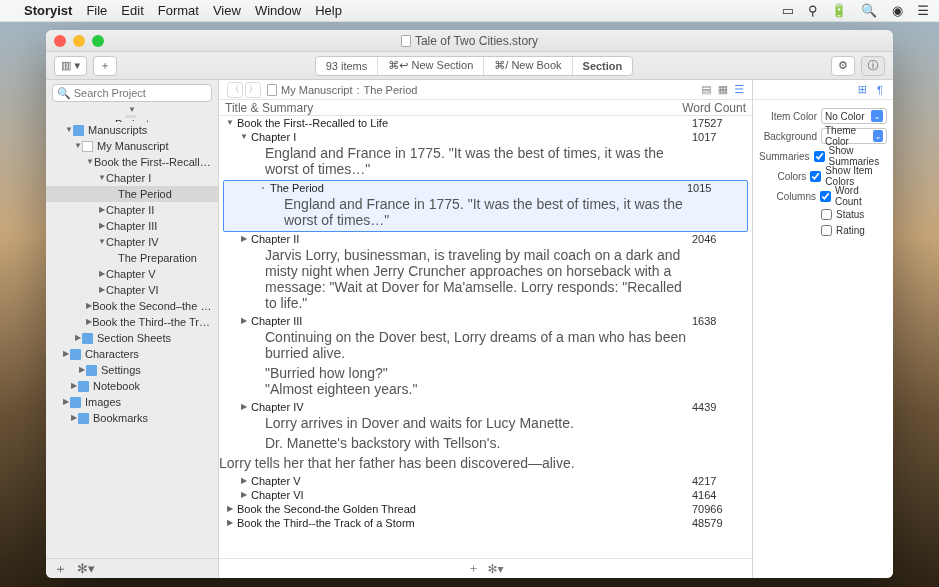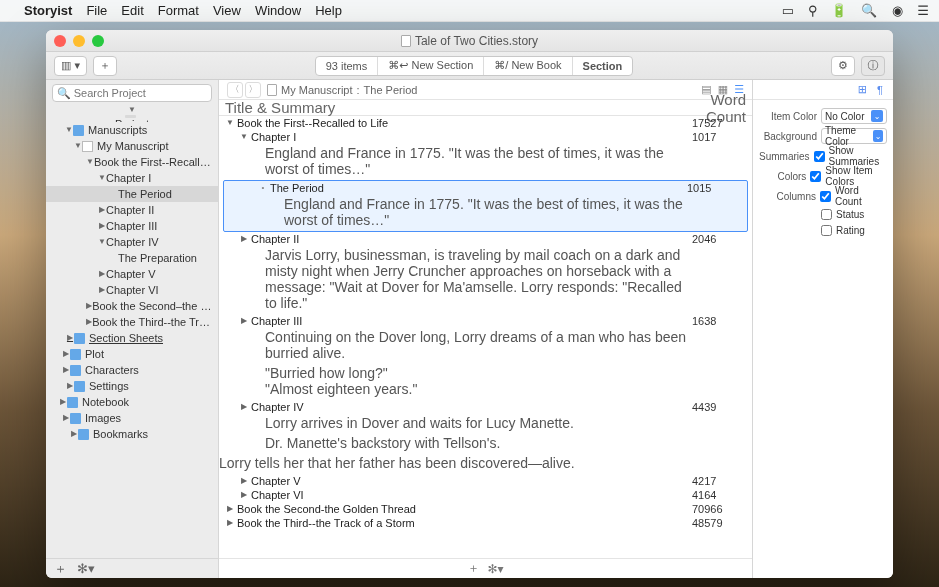--- a/index.html
+++ b/index.html
@@ -48,21 +48,21 @@
 .tree-label{white-space:nowrap;overflow:hidden;text-overflow:ellipsis;}
 .sidebar-foot{height:20px;border-top:1px solid #d6d6d6;display:flex;align-items:center;gap:10px;padding:0 8px;color:#666;font-size:13px;}
 
 
 .main { flex:1; background:#fff; display:flex; flex-direction:column; border-right:1px solid #d6d6d6;}
 .pathbar{height:20px;border-bottom:1px solid #e4e4e4;display:flex;align-items:center;padding:0 8px;font-size:11px;color:#666;gap:6px;}
 .pathbar .nav{display:flex;gap:2px;}
 .pathbar .nav span{width:16px;height:16px;border:1px solid #dcdcdc;border-radius:3px;display:flex;align-items:center;justify-content:center;font-size:9px;color:#888;}
 .pathbar .crumb{display:flex;align-items:center;gap:4px;}
 .pathbar-right{margin-left:auto;display:flex;gap:6px;color:#888;}
-.colhead{height:16px;border-bottom:1px solid #e4e4e4;display:flex;font-size:15px;color:#666;padding:0 6px;align-items:center;}
+.colhead{height:16px;border-bottom:1px solid #e4e4e4;display:flex;font-size:12px;color:#666;padding:0 6px;align-items:center;}
 .colhead .c1{flex:1;} .colhead .c2{width:70px;text-align:right;}
 .outline{flex:1;overflow:auto;font-size:11px;color:#222;}
 .orow{display:flex;padding:1px 8px 1px 0;align-items:flex-start;}
 .orow .arrow{width:10px;text-align:center;color:#666;font-size:8px;padding-top:1px;}
 .orow .arrow.right::before{content:"▶";}
 .orow .arrow.down::before{content:"▼";}
 .orow .txt{flex:1;padding-left:2px;}
 .orow .wc{width:52px;text-align:left;color:#333;}
 .orow.title{font-weight:400;}
 .osum{font-size:14px;color:#555;padding:1px 60px 3px 0;}
@@ -193,41 +193,36 @@
             <span class="tree-label">Chapter VI</span>
           </div>
           <div class="tree-row" style="padding-left: 40px;">
             <span class="tri right"></span>
             <span class="tree-label">Book the Second–the Golden Thread</span>
           </div>
           <div class="tree-row" style="padding-left: 40px;">
             <span class="tri right"></span>
             <span class="tree-label">Book the Third--the Track of a Storm</span>
           </div>
-          <div class="tree-row" style="padding-left: 20px; text-decoration: underline;">
+          <div class="tree-row" style="padding-left: 28px;">
             <span class="tri right"></span>
             <span class="fi folder"></span>
             <span class="tree-label">Section Sheets</span>
           </div>
           <div class="tree-row" style="padding-left: 16px;">
             <span class="tri right"></span>
             <span class="fi folder"></span>
-            <span class="tree-label">Plot</span>
-          </div>
-          <div class="tree-row" style="padding-left: 16px;">
-            <span class="tri right"></span>
-            <span class="fi folder"></span>
             <span class="tree-label">Characters</span>
           </div>
-          <div class="tree-row" style="padding-left: 20px;">
+          <div class="tree-row" style="padding-left: 32px;">
             <span class="tri right"></span>
             <span class="fi folder"></span>
             <span class="tree-label">Settings</span>
           </div>
-          <div class="tree-row" style="padding-left: 13px;">
+          <div class="tree-row" style="padding-left: 24px;">
             <span class="tri right"></span>
             <span class="fi folder"></span>
             <span class="tree-label">Notebook</span>
           </div>
           <div class="tree-row" style="padding-left: 16px;">
             <span class="tri right"></span>
             <span class="fi folder"></span>
             <span class="tree-label">Images</span>
           </div>
           <div class="tree-row" style="padding-left: 24px;">
@@ -288,21 +283,21 @@
             <span class="arrow right" style="margin-left: 20px;"></span>
             <span class="txt">Chapter II</span>
             <span class="wc">2046</span>
           </div>
           <div class="osum" style="padding-left: 46px; white-space: pre-line;">Jarvis Lorry, businessman, is traveling by mail coach on a dark and misty night when Jerry Cruncher approaches on horseback with a message: "Wait at Dover for Ma'amselle. Lorry responds: "Recalled to life."</div>
           <div class="orow title">
             <span class="arrow right" style="margin-left: 20px;"></span>
             <span class="txt">Chapter III</span>
             <span class="wc">1638</span>
           </div>
-          <div class="osum" style="padding-left: 46px; white-space: pre-line;">Continuing on the Dover long, Lorry dreams of a man who has been burried alive.</div>
+          <div class="osum" style="padding-left: 46px; white-space: pre-line;">Continuing on the Dover best, Lorry dreams of a man who has been burried alive.</div>
           <div class="osum" style="padding-left: 46px; white-space: pre-line;">"Burried how long?"
 "Almost eighteen years."</div>
           <div class="orow title">
             <span class="arrow right" style="margin-left: 20px;"></span>
             <span class="txt">Chapter IV</span>
             <span class="wc">4439</span>
           </div>
           <div class="osum" style="padding-left: 46px; white-space: pre-line;">Lorry arrives in Dover and waits for Lucy Manette.</div>
           <div class="osum" style="padding-left: 46px; white-space: pre-line;">Dr. Manette's backstory with Tellson's.</div>
           <div class="osum" style="white-space: pre-line;">Lorry tells her that her father has been discovered—alive.</div>

